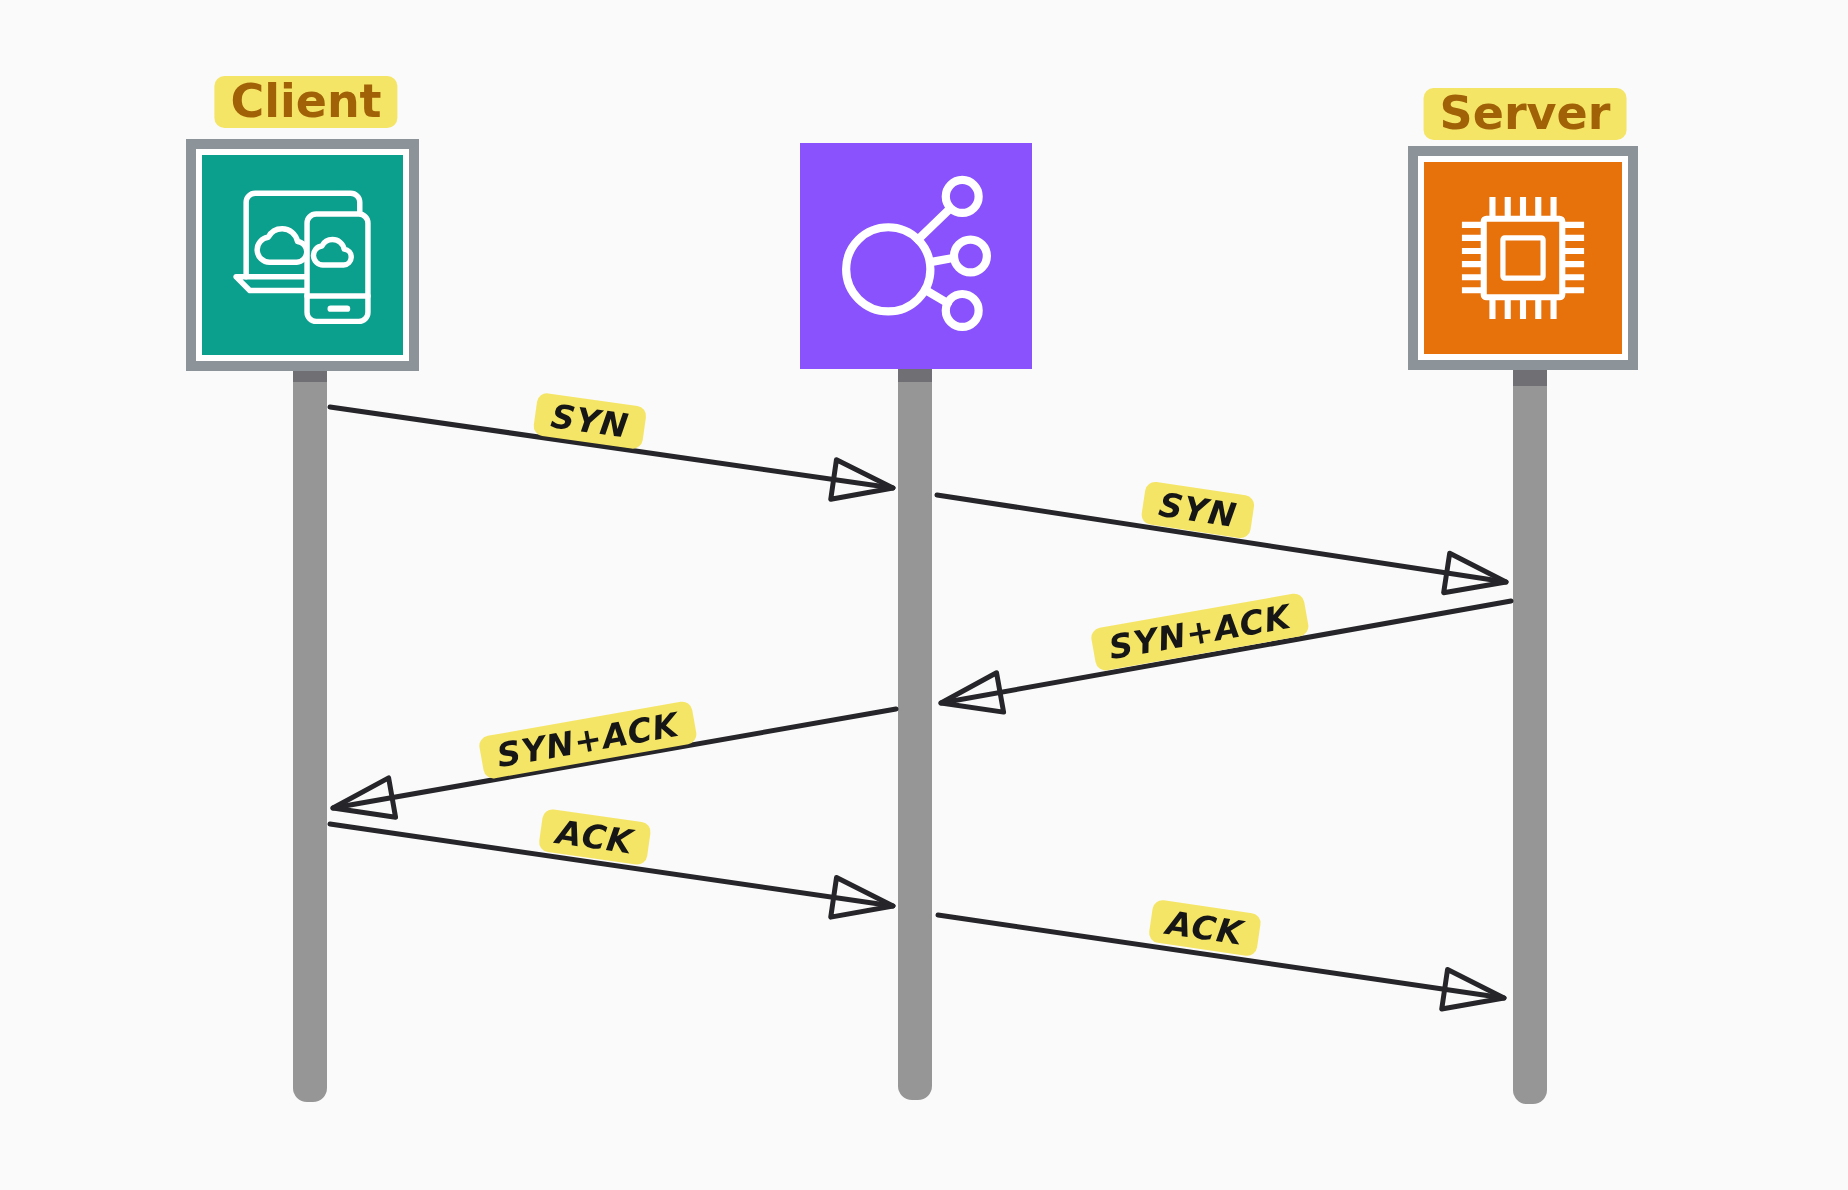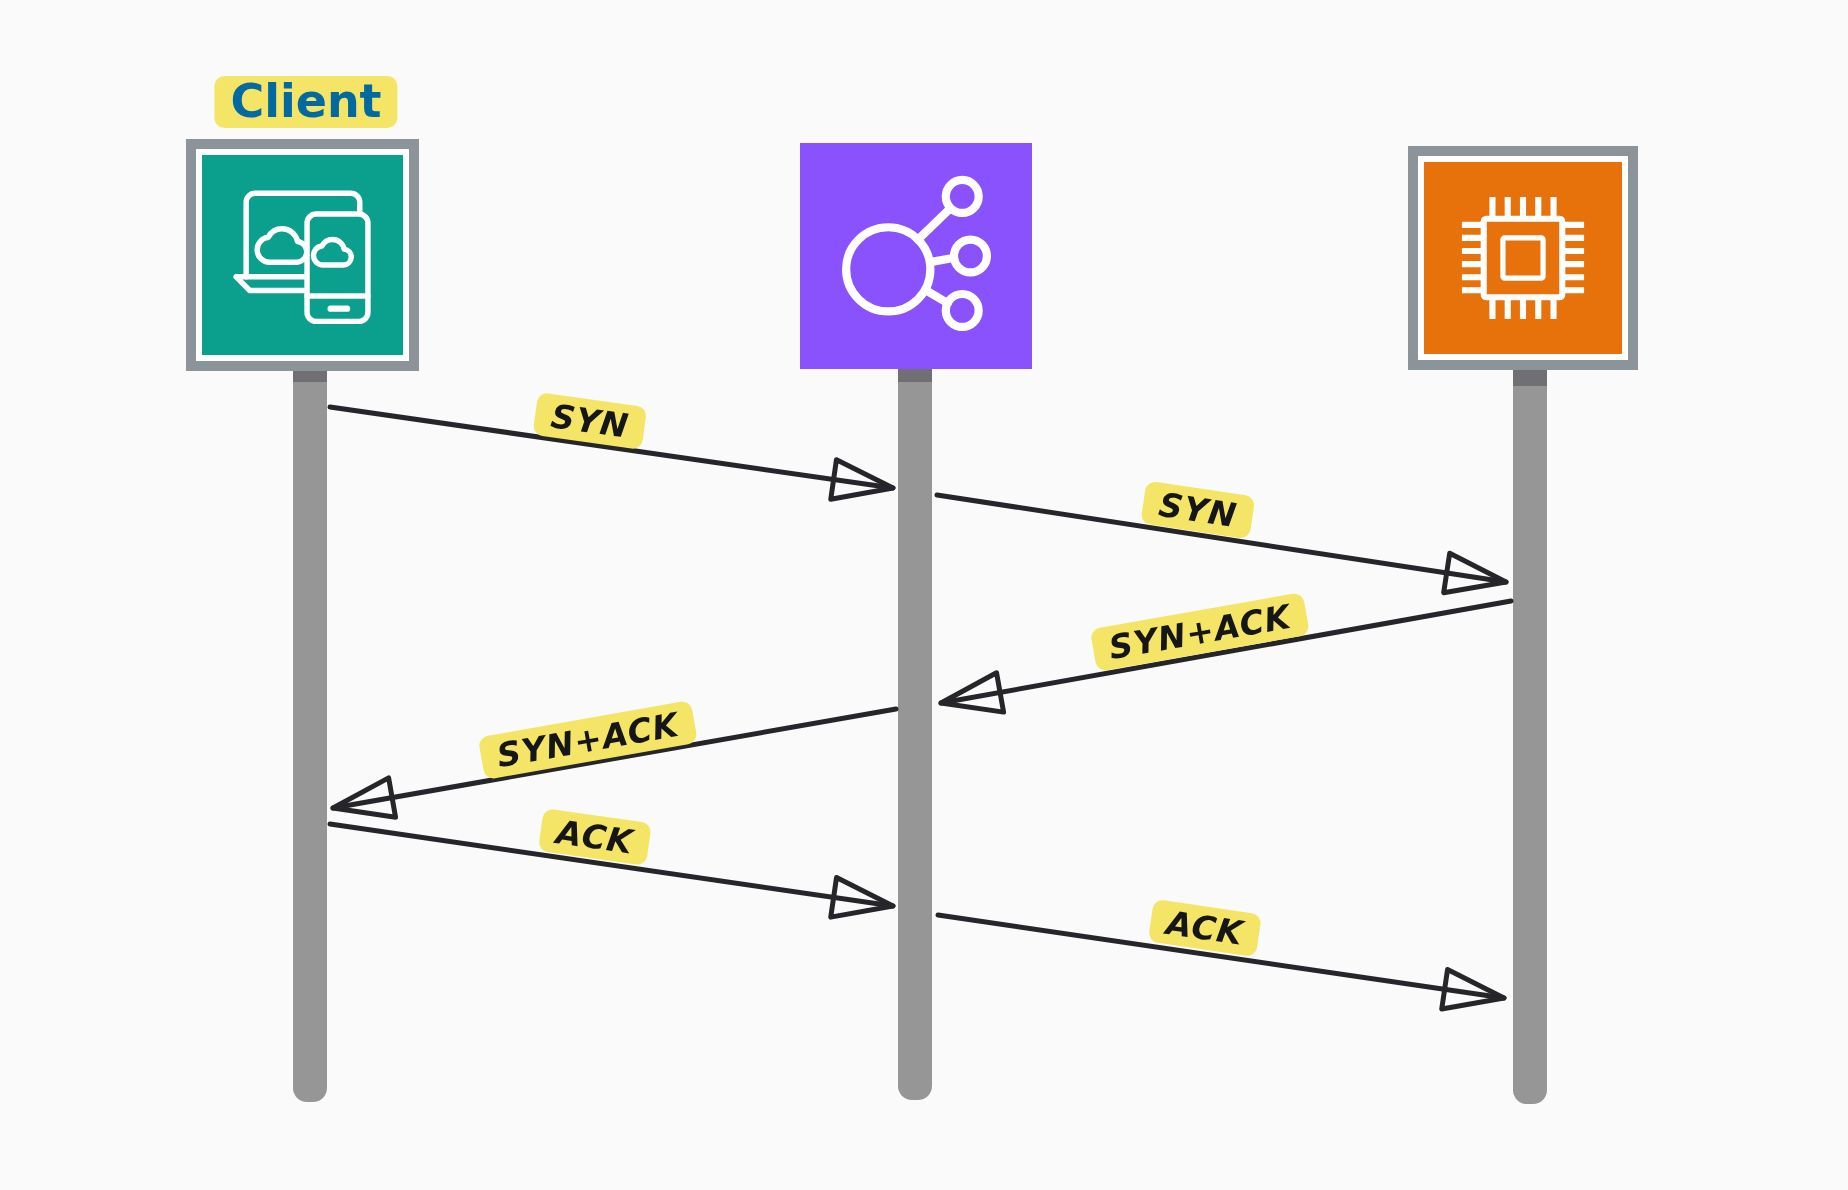--- a/index.html
+++ b/index.html
@@ -1,20 +1,20 @@
 <!DOCTYPE html>
 <html><head>
 <meta charset="utf-8">
 <style>
   html,body{margin:0;padding:0;background:#fafafa;}
   .stage{position:relative;width:1848px;height:1190px;background:#fafafa;overflow:hidden;
          font-family:"DejaVu Sans","Liberation Sans",sans-serif;}
 
   
-  .actor-title{position:absolute;transform:translateX(-50%);background:#f5e567;color:#0369a1;
+  .actor-title{position:absolute;transform:translateX(-50%);background:#f5e567;color:#a16207;
                font-size:46px;font-weight:bold;line-height:1.08;padding:1px 16px;border-radius:10px;
                white-space:nowrap;}
 
   
   .actor-box{position:absolute;box-sizing:border-box;z-index:3;}
   .actor-box.framed{border:10px solid #8d9499;background:#ffffff;padding:6px;}
   .actor-fill{position:relative;width:100%;height:100%;}
   .actor-fill svg{position:absolute;inset:0;width:100%;height:100%;}
 
   
@@ -94,20 +94,21 @@
         <circle cx="155" cy="52" r="16"></circle>
         <circle cx="163" cy="110" r="16"></circle>
         <circle cx="155" cy="163" r="16"></circle>
         <line x1="112" y1="94" x2="143" y2="64"></line>
         <line x1="124" y1="116" x2="146" y2="112"></line>
         <line x1="119" y1="143" x2="141" y2="156"></line>
       </svg>
     </div>
   </div>
 
+  <div class="actor-title" style="left:1525px;top:88px;">Server</div>
   <div class="actor-box framed" style="left:1408px;top:146px;width:230px;height:224px;">
     <div class="actor-fill" style="background-color: rgb(231, 113, 11);">
       <svg viewBox="0 0 220 220" fill="none" stroke="#ffffff" stroke-width="7">
         <rect x="65" y="65" width="90" height="90" rx="3"></rect>
         <rect x="87" y="87" width="46" height="46" rx="2" stroke-width="6"></rect>
 
         <path d="M75,64 V40 M92.5,64 V40 M110,64 V40 M127.5,64 V40 M145,64 V40"></path>
 
         <path d="M75,156 V180 M92.5,156 V180 M110,156 V180 M127.5,156 V180 M145,156 V180"></path>
 

